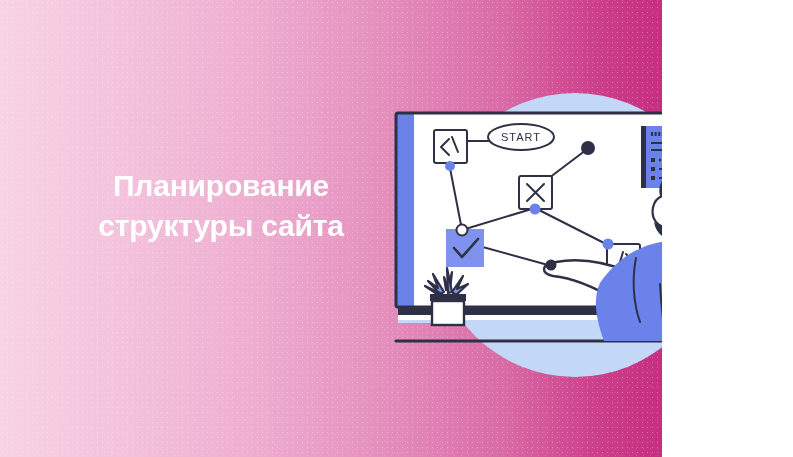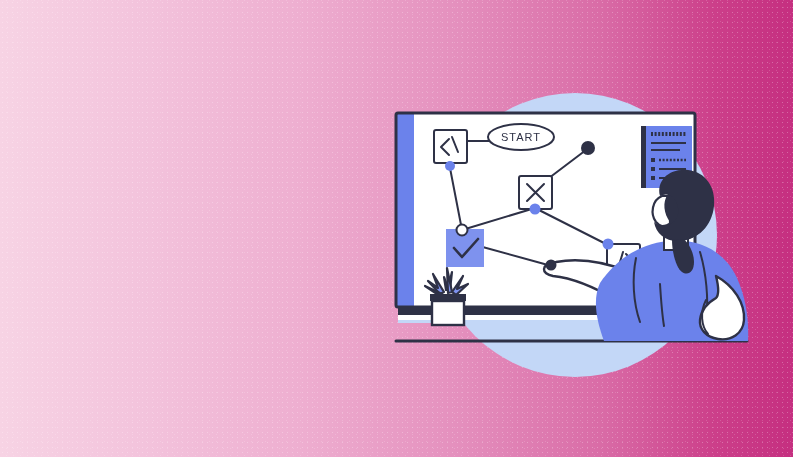--- a/index.html
+++ b/index.html
@@ -6,21 +6,21 @@
     margin: 0;
     padding: 0;
     background: #ffffff;
   }
   body {
     font-family: "Liberation Sans", sans-serif;
   }
 
   #banner {
     position: relative;
-    width: 793px;
+    width: 662px;
     height: 457px;
     overflow: hidden;
     background: linear-gradient(90deg,
         #f7d3e4 0%,
         #f3c3dc 18%,
         #eeaed0 38%,
         #e48fbd 58%,
         #d96ba6 76%,
         #cc3f8a 90%,
         #c52f80 100%);
@@ -231,14 +231,16 @@
                  C706 172 716 188 714 206
                  C712 226 698 240 680 240
                  C668 240 660 234 657 226
                  C670 228 680 220 678 208
                  C676 196 668 192 660 196 Z" fill="#2e3146"></path>
       </g>
 
     </g>
   </svg>
 
+  <div id="headline">Планирование
+структуры сайта</div>
 
 </div>
 
 </body></html>

